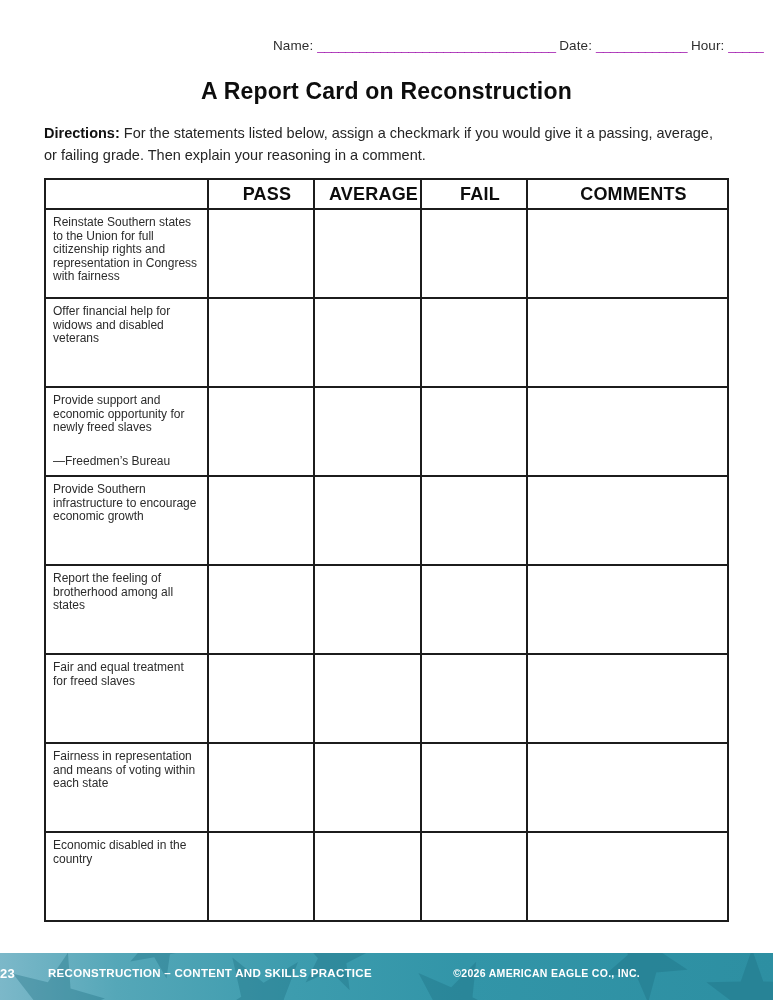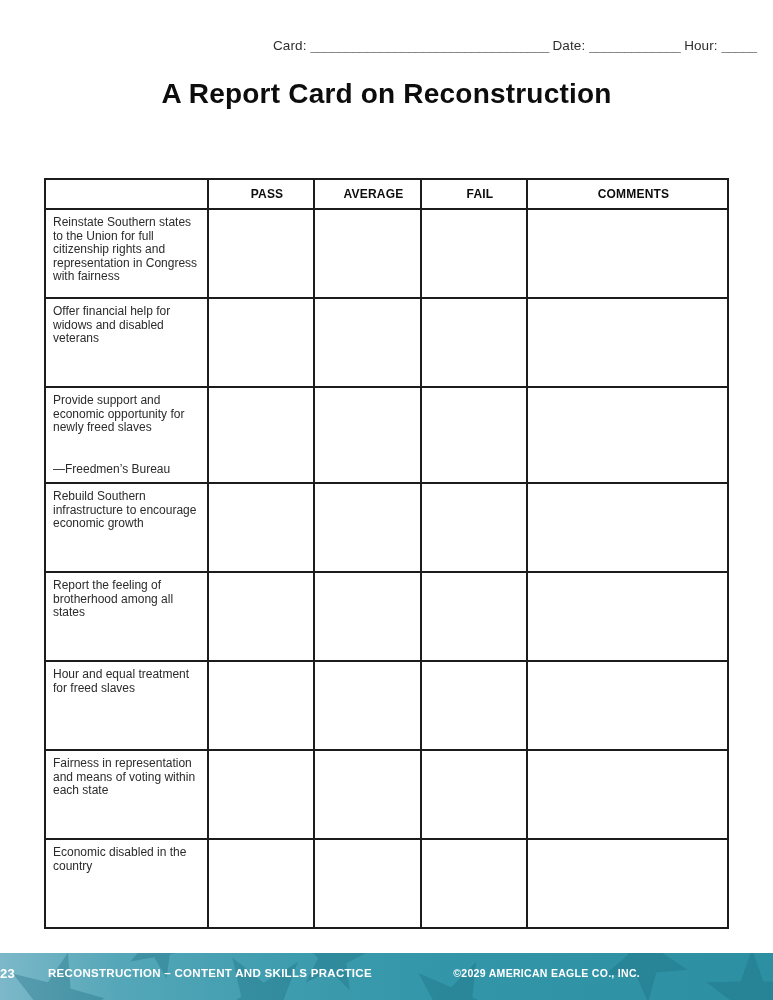--- a/index.html
+++ b/index.html
@@ -11,59 +11,59 @@
     font-family:"Liberation Sans", sans-serif;
     color:#1e1e1e;
     overflow:hidden;
     margin:0 auto;
   }
   .name-row {
     position:absolute; top:38px; left:273px;
     font-size:13.5px; color:#2e2e2e; letter-spacing:0.1px;
     white-space:nowrap;
   }
-  .name-row .blank { color:#737373; letter-spacing:-0.5px;text-align:center; }
+  .name-row .blank { color:#a21caf; letter-spacing:-0.5px;text-align:center; }
   .page-title {
     position:absolute; top:78px; left:0; width:100%;
     text-align:center;
-    font-size:28px; font-weight:bold; color:#0d0d0d;
+    font-size:23px; font-weight:bold; color:#0d0d0d;
     letter-spacing:0.2px;
   }
   .directions {
     position:absolute; top:122px; left:44px; width:672px;
     font-size:14.5px; line-height:1.55; color:#252525;
   }
   .directions b { color:#111; }
   table.report {
     position:absolute; top:178px; left:44px;
     width:683px;
     border-collapse:collapse;
     table-layout:fixed;
   }
   table.report th, table.report td {
     border:2px solid #1c1c1c;
     background:#fff;
   }
   table.report th {
     height:30px;
-    font-size:12px; font-weight:bold; color:#0d0d0d;
+    font-size:18px; font-weight:bold; color:#0d0d0d;
     text-align:center; letter-spacing:0.2px;padding-left:12px;
   }
   col.c-statement { width:163px; }
   col.c-pass      { width:106px; }
   col.c-average   { width:107px; }
   col.c-fail      { width:106px; }
   col.c-comments  { width:201px; }
   td.statement-cell {
     height:89px;
     vertical-align:top;
     padding:6px 8px 6px 7px;
     font-size:12px; line-height:1.13; color:#2b2b2b;
   }
-  .statement-note { margin-top:28px; }
+  .statement-note { margin-top:20px; }
   td.entry-cell { height:89px; }
   .footer-bar {
     position:absolute; left:0; top:953px;
     width:773px; height:47px;
     background:linear-gradient(90deg,#7cb8c9 0%, #55a7b8 15%, #3d9cae 38%, #3295a8 60%, #2d8fa2 100%);
     overflow:hidden;
   }
   .footer-stars { position:absolute; left:0; top:0; width:773px; height:47px; }
   .footer-text {
     position:absolute; left:0; top:0; width:100%; height:100%;
@@ -75,30 +75,34 @@
   .footer-left   { position:absolute; left:48px;  top:14px; white-space:nowrap; }
   .footer-page   { position:absolute; left:0; width:100%; top:13px; text-align:left; font-size:13px; }
   .footer-right  { position:absolute; right:133px; top:14px; white-space:nowrap; font-size:10.5px; }
 </style>
 </head>
 <body>
 
 <div class="page">
 
   <div class="name-row">
-    <span>Card:</span>
+    <span>Name:</span>
     <span class="blank">__________________________________</span>
     <span>Date:</span>
     <span class="blank">_____________</span>
     <span>Hour:</span>
     <span class="blank">_____</span>
   </div>
 
   <div class="page-title">A Report Card on Reconstruction</div>
 
+  <div class="directions">
+    <b>Directions:</b>
+    <span>For the statements listed below, assign a checkmark if you would give it a passing, average, or failing grade. Then explain your reasoning in a comment.</span>
+  </div>
 
   <table class="report">
     <colgroup>
       <col class="c-statement">
         <col class="c-pass">
         <col class="c-average">
         <col class="c-fail">
         <col class="c-comments">
     </colgroup>
     <thead>
@@ -134,39 +138,39 @@
             <div class="statement-text">Provide support and economic opportunity for newly freed slaves</div>
             <div class="statement-note">—Freedmen’s Bureau</div>
           </td>
           <td class="entry-cell"></td>
           <td class="entry-cell"></td>
           <td class="entry-cell"></td>
           <td class="entry-cell"></td>
         </tr>
         <tr>
           <td class="statement-cell">
-            <div class="statement-text">Rebuild Southern infrastructure to encourage economic growth</div>
+            <div class="statement-text">Provide Southern infrastructure to encourage economic growth</div>
           </td>
           <td class="entry-cell"></td>
           <td class="entry-cell"></td>
           <td class="entry-cell"></td>
           <td class="entry-cell"></td>
         </tr>
         <tr>
           <td class="statement-cell">
             <div class="statement-text">Report the feeling of brotherhood among all states</div>
           </td>
           <td class="entry-cell"></td>
           <td class="entry-cell"></td>
           <td class="entry-cell"></td>
           <td class="entry-cell"></td>
         </tr>
         <tr>
           <td class="statement-cell">
-            <div class="statement-text">Hour and equal treatment for freed slaves</div>
+            <div class="statement-text">Fair and equal treatment for freed slaves</div>
           </td>
           <td class="entry-cell"></td>
           <td class="entry-cell"></td>
           <td class="entry-cell"></td>
           <td class="entry-cell"></td>
         </tr>
         <tr>
           <td class="statement-cell">
             <div class="statement-text">Fairness in representation and means of voting within each state</div>
           </td>
@@ -209,17 +213,17 @@
           <polygon points="0,-10 2.35,-3.24 9.51,-3.09 3.80,1.24 5.88,8.09 0,4 -5.88,8.09 -3.80,1.24 -9.51,-3.09 -2.35,-3.24"></polygon>
         </g>
         <g transform="translate(752,44) rotate(0) scale(4.8)">
           <polygon points="0,-10 2.35,-3.24 9.51,-3.09 3.80,1.24 5.88,8.09 0,4 -5.88,8.09 -3.80,1.24 -9.51,-3.09 -2.35,-3.24"></polygon>
         </g>
       </g>
     </svg>
     <div class="footer-text">
       <span class="footer-left">RECONSTRUCTION – CONTENT AND SKILLS PRACTICE</span>
       <span class="footer-page">23</span>
-      <span class="footer-right">©2029 AMERICAN EAGLE CO., INC.</span>
+      <span class="footer-right">©2026 AMERICAN EAGLE CO., INC.</span>
     </div>
   </div>
 
 </div>
 
 </body></html>

